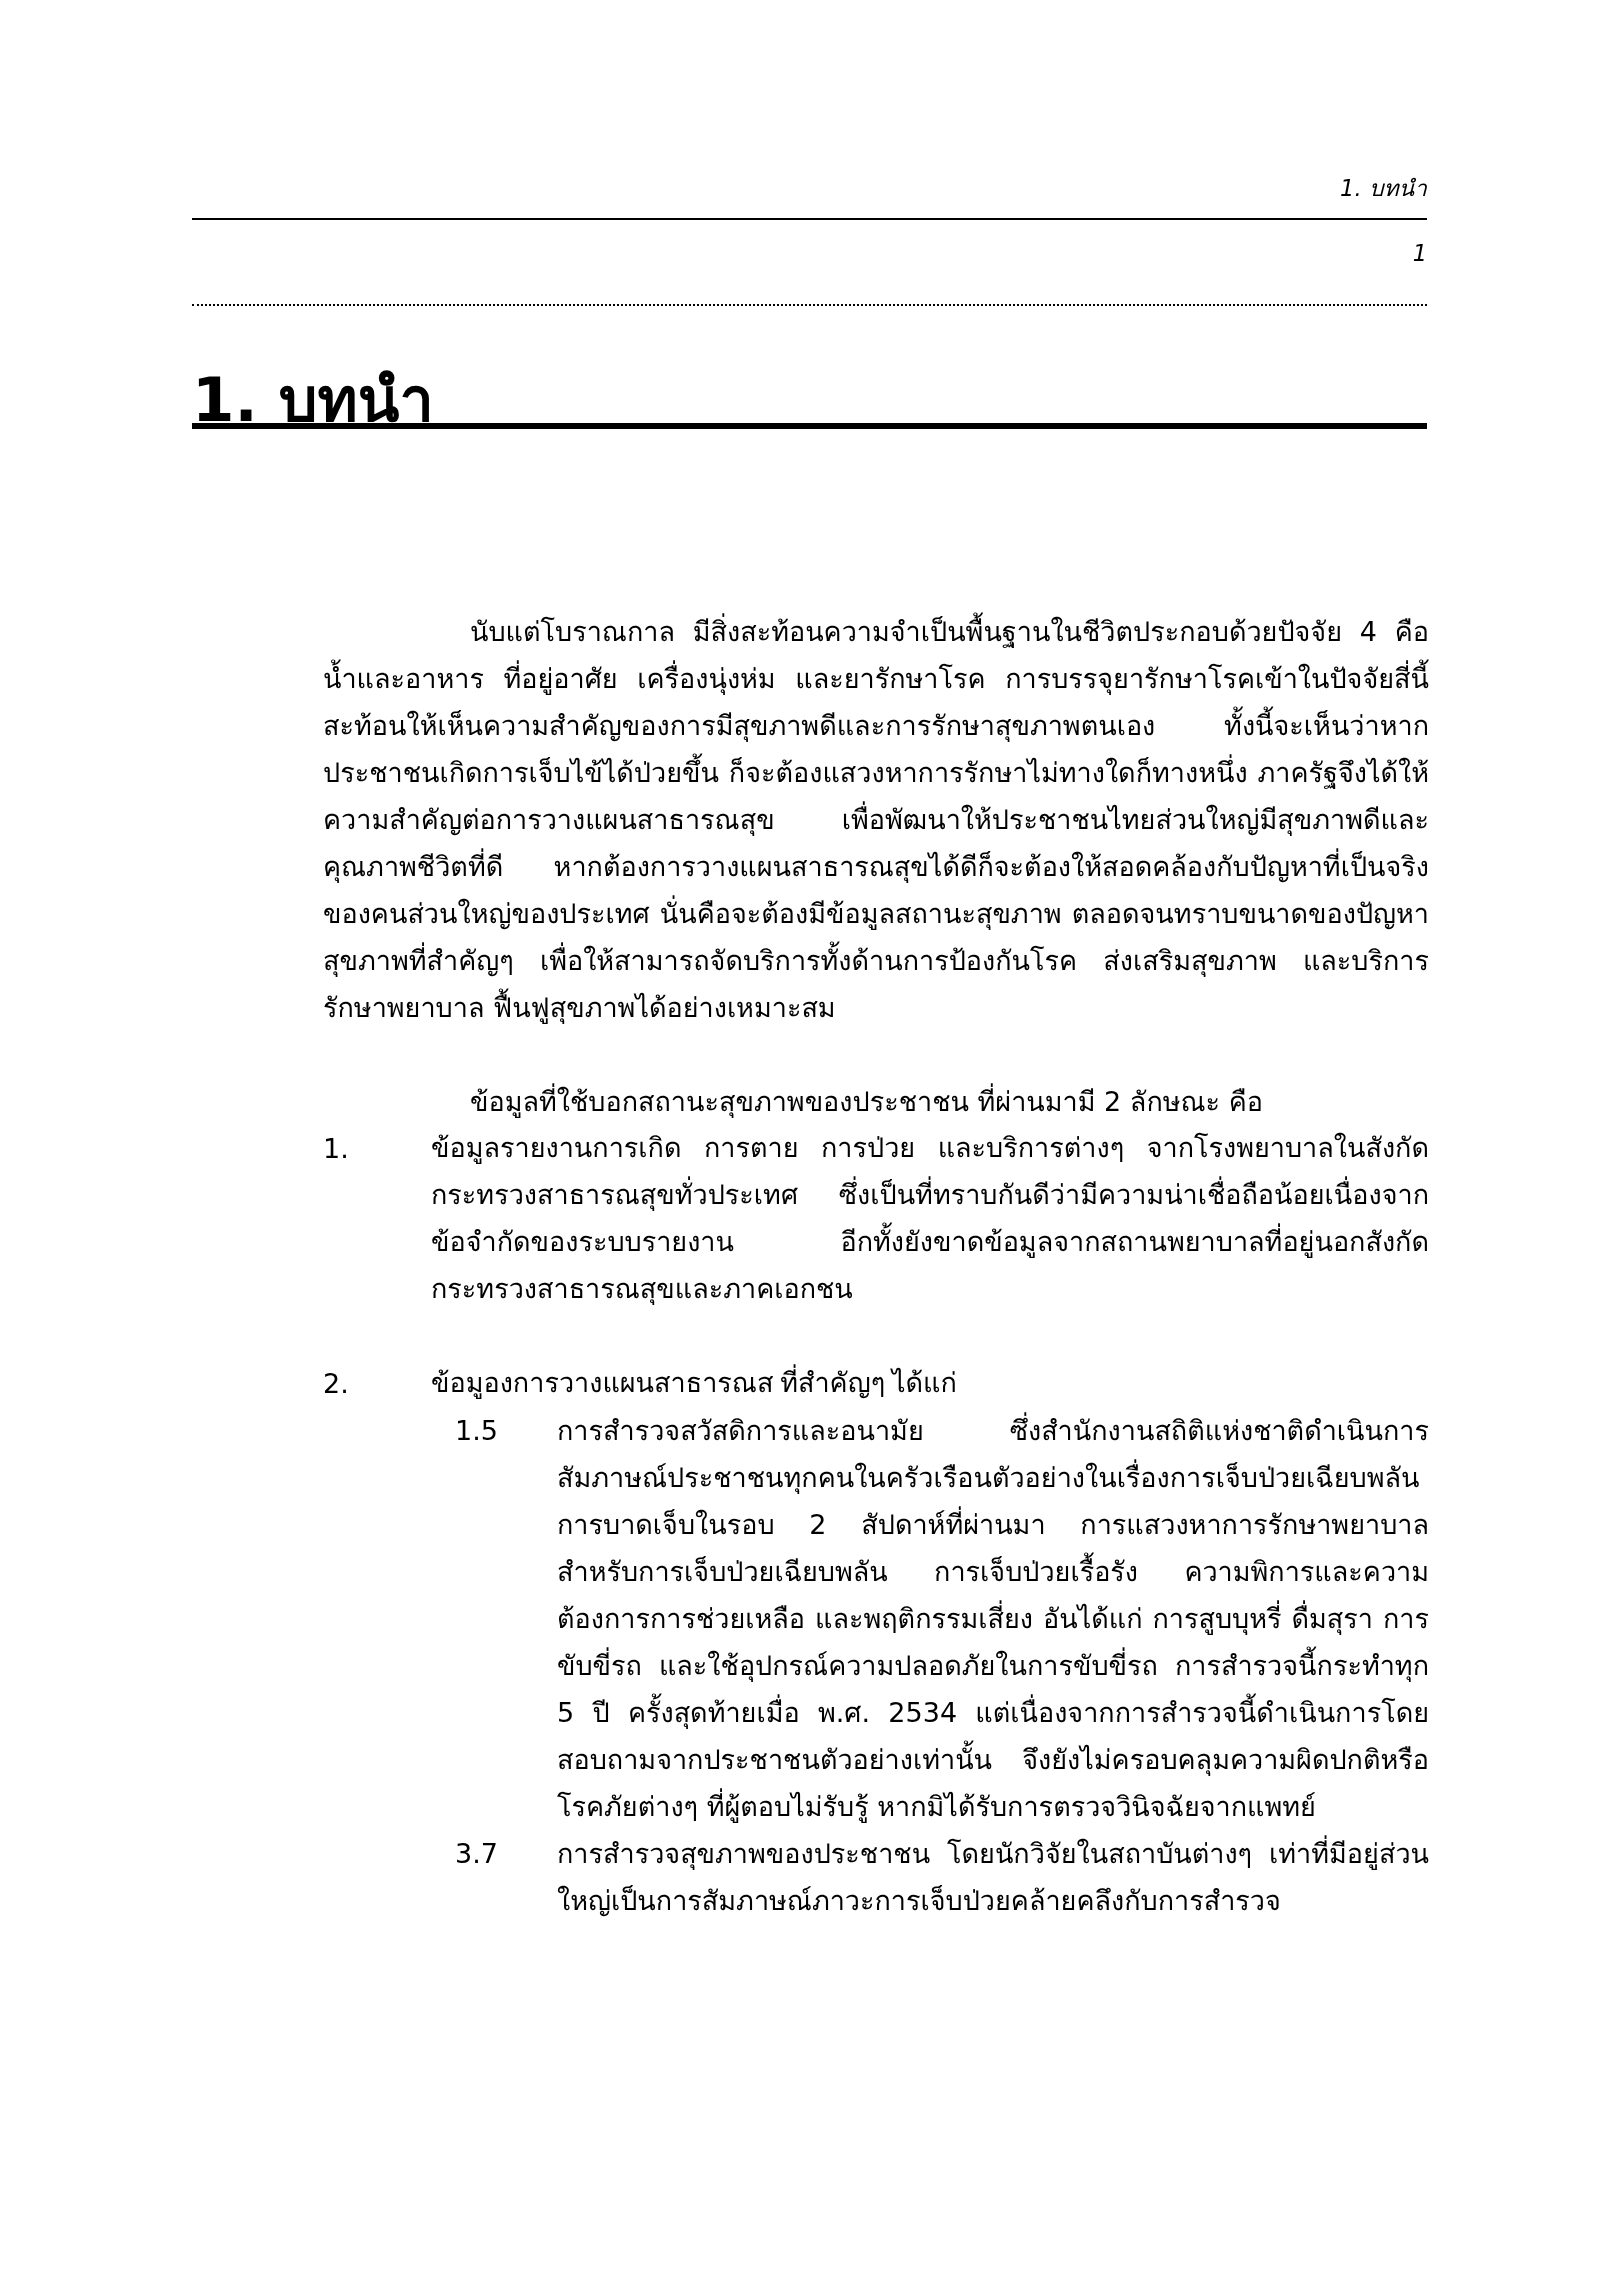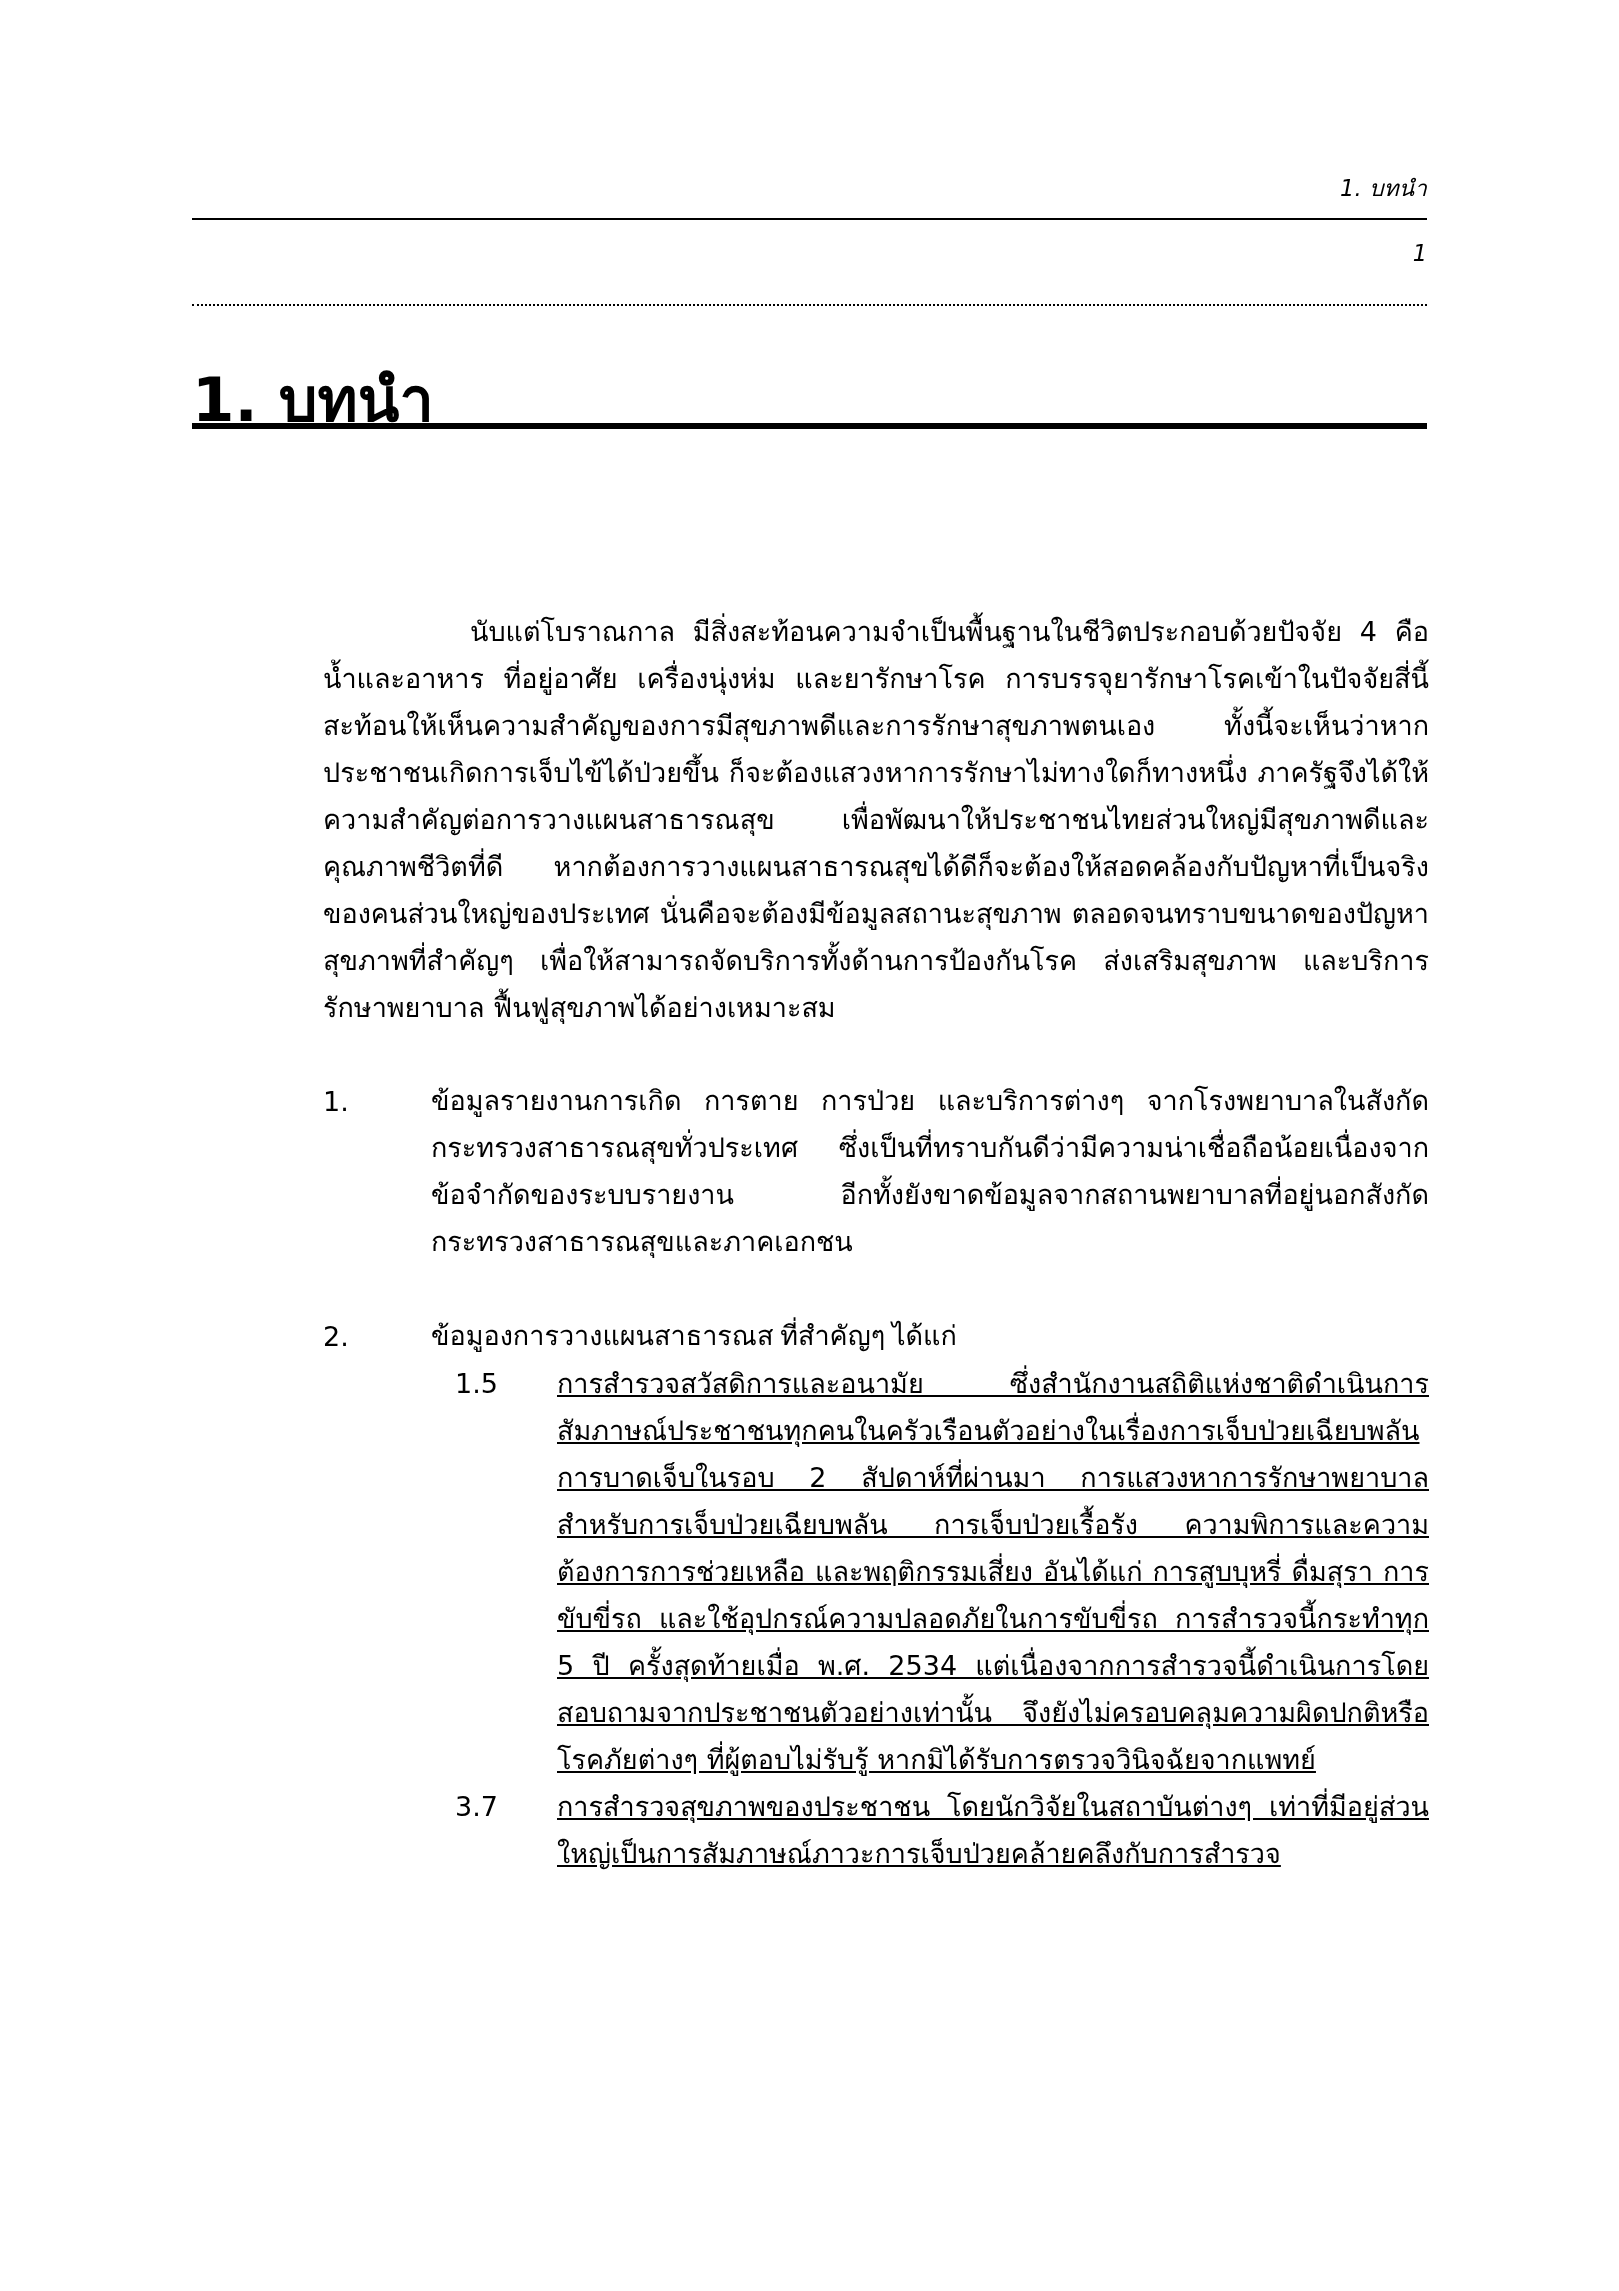--- a/index.html
+++ b/index.html
@@ -149,21 +149,20 @@
     position: absolute;
     left: 263px;
     top: 0;
     width: 88px;
     text-align: left;
   }
   .sub-numbered .num-body {
     display: block;
     padding-left: 102px;
     text-indent: 0;
-    text-decoration: underline;
   }
 
   
   .justify-block > span.num-body { text-align: justify; }
 </style>
 </head>
 <body>
 
 <div class="page">
 
@@ -178,20 +177,21 @@
   <h1 class="chapter-title">1. บทนำ</h1>
 
   <div class="title-rule"></div>
 
   <div class="body-block">
 
     <p class="para">นับแต่โบราณกาล  มีสิ่งสะท้อนความจำเป็นพื้นฐานในชีวิตประกอบด้วยปัจจัย  4  คือ  น้ำและอาหาร  ที่อยู่อาศัย  เครื่องนุ่งห่ม  และยารักษาโรค  การบรรจุยารักษาโรคเข้าในปัจจัยสี่นี้สะท้อนให้เห็นความสำคัญของการมีสุขภาพดีและการรักษาสุขภาพตนเอง  ทั้งนี้จะเห็นว่าหากประชาชนเกิดการเจ็บไข้ได้ป่วยขึ้น  ก็จะต้องแสวงหาการรักษาไม่ทางใดก็ทางหนึ่ง  ภาครัฐจึงได้ให้ความสำคัญต่อการวางแผนสาธารณสุข  เพื่อพัฒนาให้ประชาชนไทยส่วนใหญ่มีสุขภาพดีและคุณภาพชีวิตที่ดี  หากต้องการวางแผนสาธารณสุขได้ดีก็จะต้องให้สอดคล้องกับปัญหาที่เป็นจริงของคนส่วนใหญ่ของประเทศ  นั่นคือจะต้องมีข้อมูลสถานะสุขภาพ  ตลอดจนทราบขนาดของปัญหาสุขภาพที่สำคัญๆ  เพื่อให้สามารถจัดบริการทั้งด้านการป้องกันโรค  ส่งเสริมสุขภาพ  และบริการรักษาพยาบาล ฟื้นฟูสุขภาพได้อย่างเหมาะสม</p>
 
     <div class="para-spacer"></div>
 
+    <p class="para">ข้อมูลที่ใช้บอกสถานะสุขภาพของประชาชน ที่ผ่านมามี 2 ลักษณะ คือ</p>
 
     <div class="numbered justify-block">
       <span class="marker">1.</span>
       <span class="num-body">ข้อมูลรายงานการเกิด  การตาย  การป่วย  และบริการต่างๆ จากโรงพยาบาลในสังกัดกระทรวงสาธารณสุขทั่วประเทศ  ซึ่งเป็นที่ทราบกันดีว่ามีความน่าเชื่อถือน้อยเนื่องจากข้อจำกัดของระบบรายงาน  อีกทั้งยังขาดข้อมูลจากสถานพยาบาลที่อยู่นอกสังกัดกระทรวงสาธารณสุขและภาคเอกชน</span>
     </div>
 
     <div class="para-spacer"></div>
 
     <div class="numbered justify-block">
       <span class="marker">2.</span>

